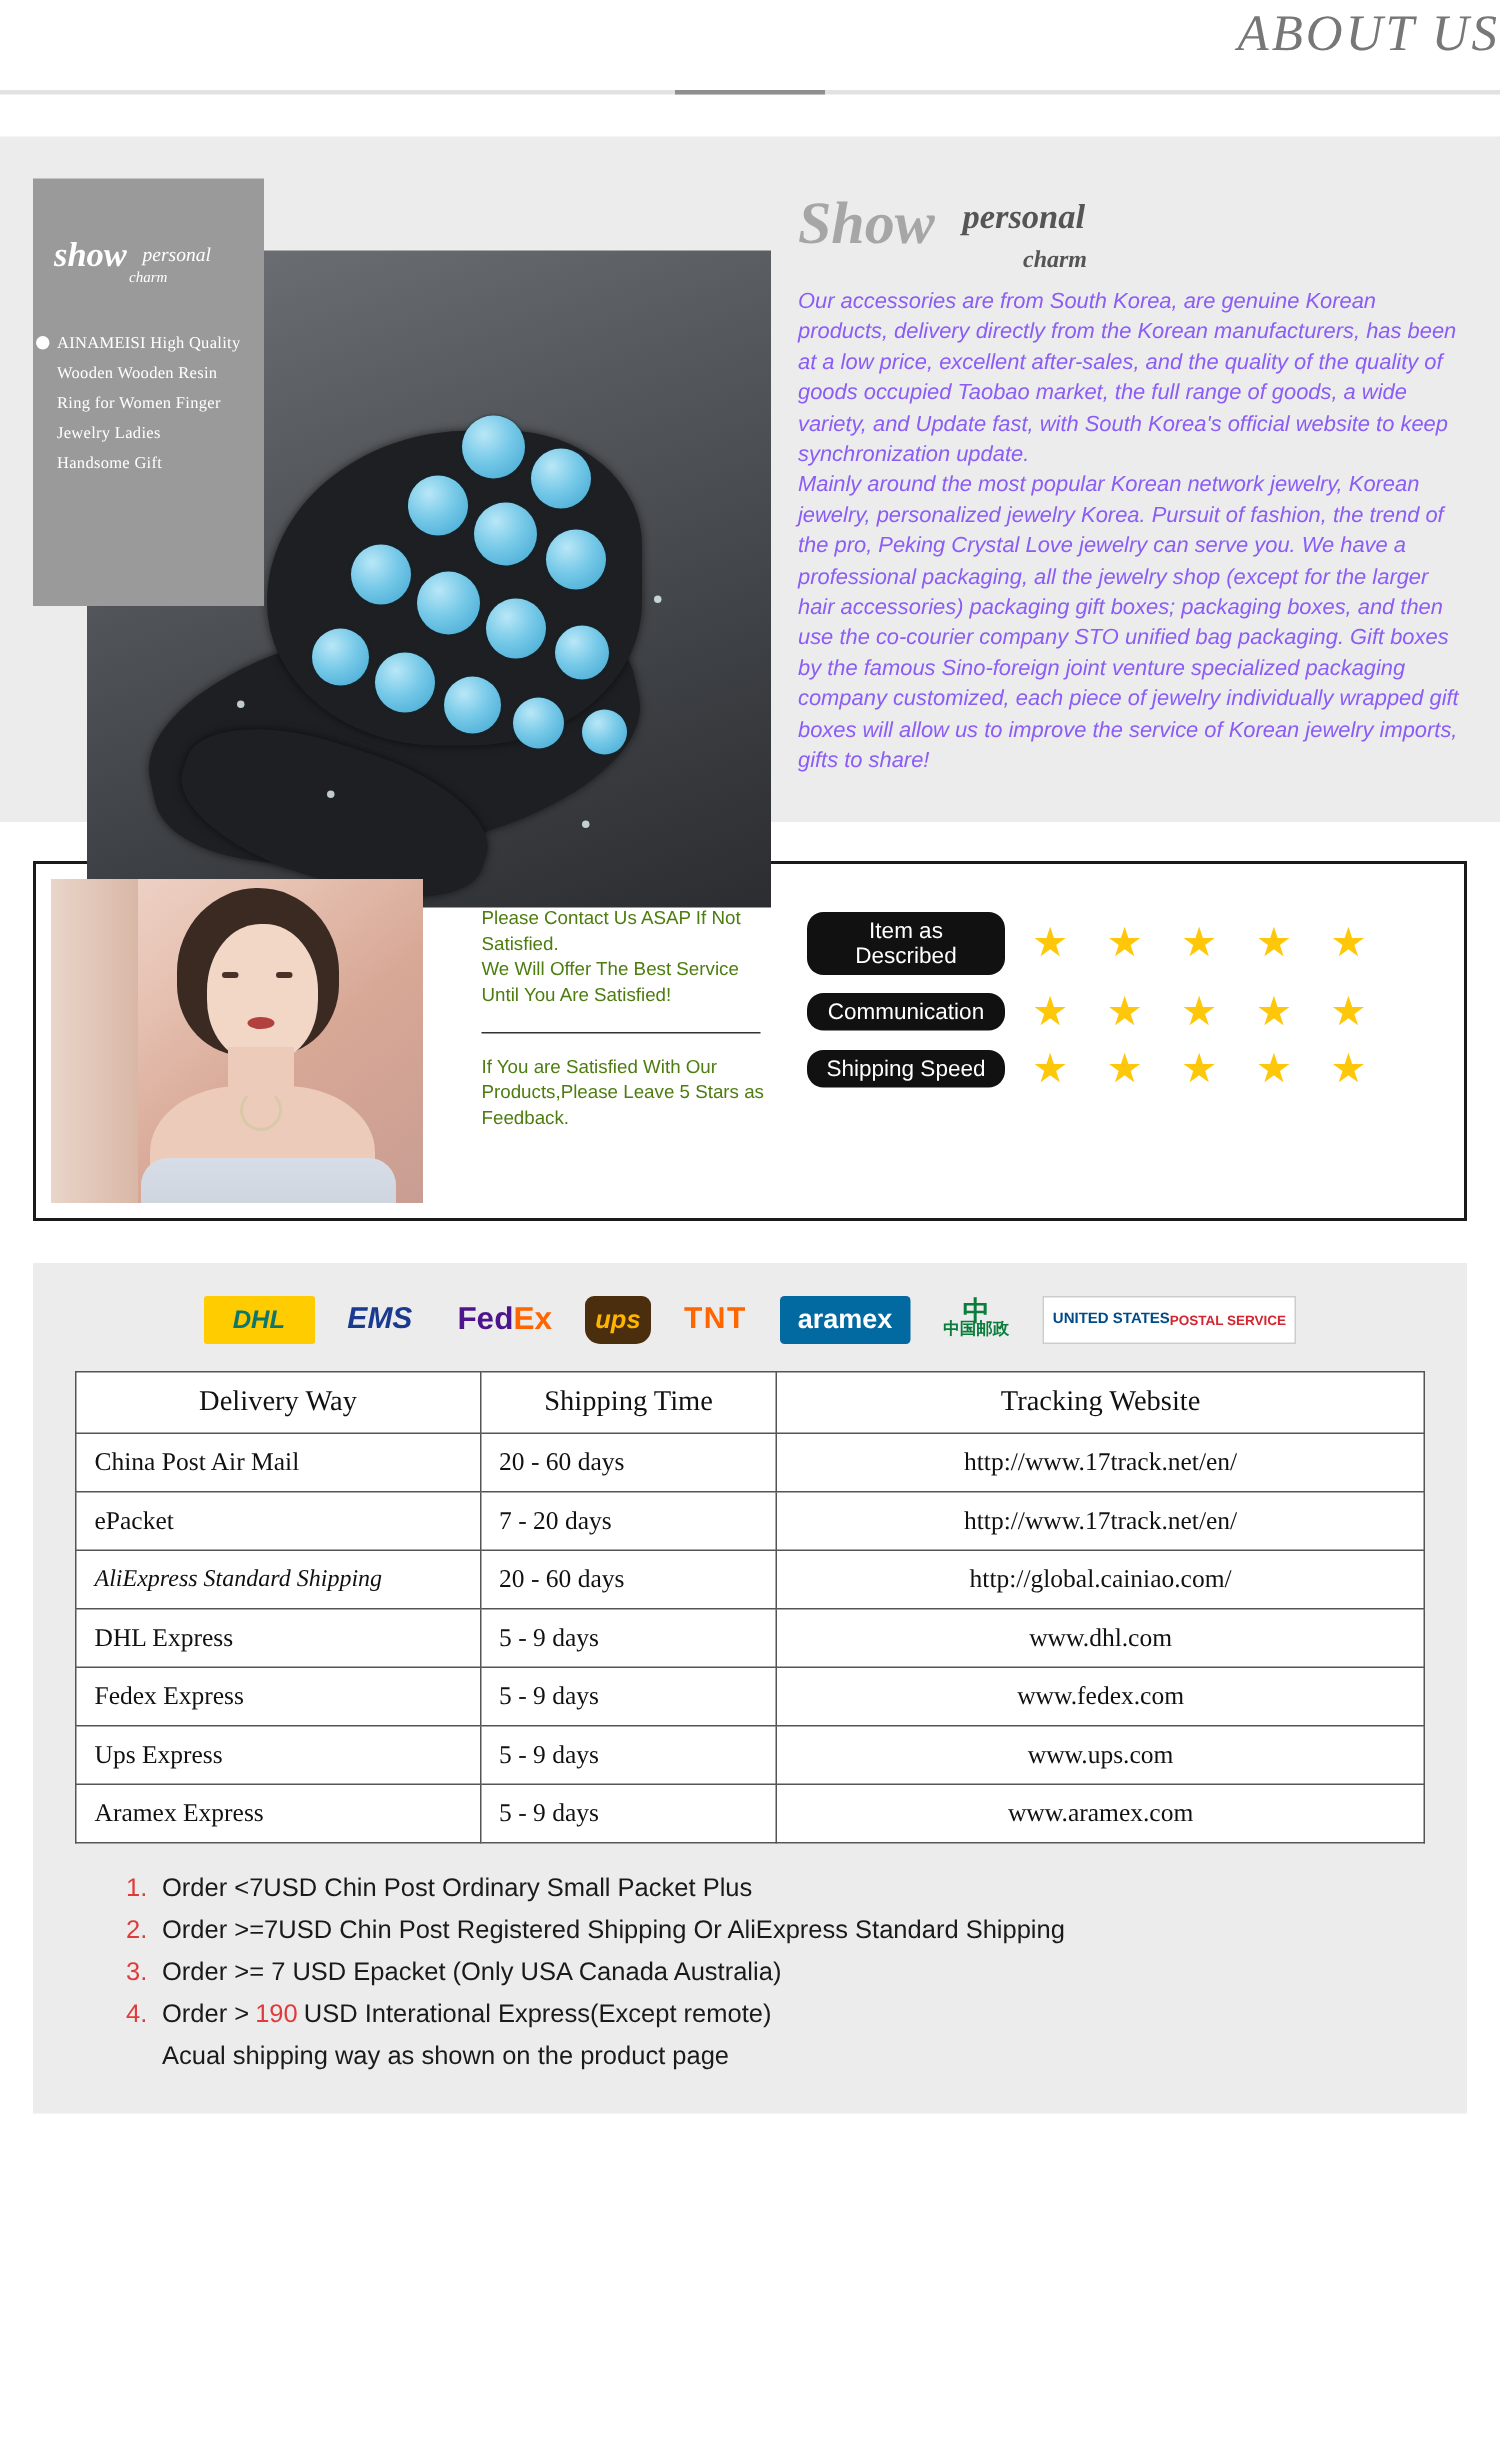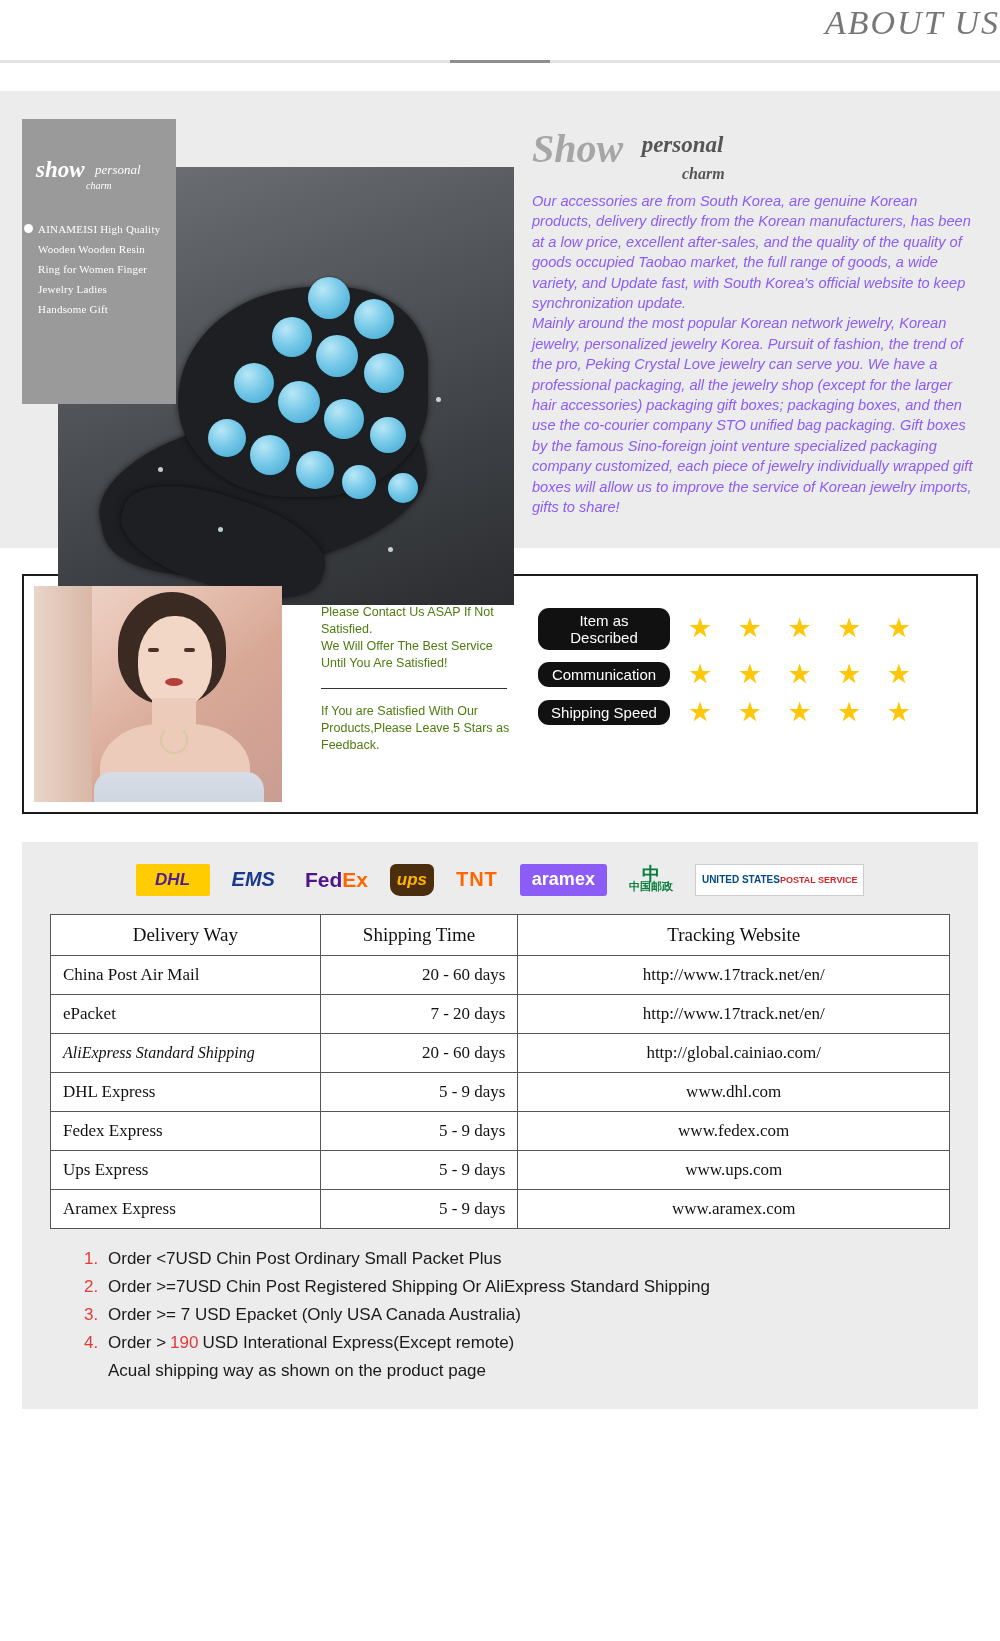--- a/index.html
+++ b/index.html
@@ -291,28 +291,28 @@
   .logo {
     font-weight: bold;
     font-size: 17px;
     display: flex;
     align-items: center;
     justify-content: center;
     height: 32px;
     padding: 0 8px;
     font-family: "Liberation Sans", sans-serif;
   }
-  .logo-dhl { background: #ffcc00; color: #4c1d95; font-style: italic; border-radius: 2px; width: 74px; }
+  .logo-dhl { background: #ffcc00; color: #0f766e; font-style: italic; border-radius: 2px; width: 74px; }
   .logo-ems { color: #1a3a8f; font-style: italic; font-size: 20px; }
   .logo-fedex { font-size: 21px; }
   .logo-fedex .fx-a { color: #4d148c; }
   .logo-fedex .fx-b { color: #ff6600; }
   .logo-ups { background: #4b2e0e; color: #ffb500; border-radius: 6px 6px 10px 10px; width: 44px; font-style: italic; }
   .logo-tnt { color: #ff6600; font-size: 20px; letter-spacing: 1px; }
-  .logo-aramex { background: #8b5cf6; color: #fff; border-radius: 3px; padding: 0 12px; font-size: 18px; }
+  .logo-aramex { background: #0369a1; color: #fff; border-radius: 3px; padding: 0 12px; font-size: 18px; }
   .logo-chinapost { color: #0a7d3c; font-size: 11px; text-align: center; line-height: 12px; flex-direction: column; }
   .logo-chinapost .cp-mark { font-size: 18px; }
   .logo-usps { background: #fff; color: #003087; font-size: 9px; text-align: left; line-height: 10px; border: 1px solid #ccc; padding: 2px 6px; }
   .logo-usps .us-bar { color: #004b87; font-weight: bold; font-size: 10px; display:block; }
   .logo-usps .us-sub { color: #d22630; font-weight: bold; font-size: 9px; display:block; }
 
   table.shipping-table {
     width: 100%;
     border-collapse: collapse;
     background: #fff;
@@ -320,21 +320,21 @@
   }
   table.shipping-table th,
   table.shipping-table td {
     border: 1px solid #555;
     padding: 9px 12px;
     font-size: 17px;
     color: #111;
   }
   table.shipping-table th { font-weight: normal; text-align: center; font-size: 19px; }
   table.shipping-table td.c-way { text-align: left; width: 30%; }
-  table.shipping-table td.c-time { text-align: right; width: 22%; }
+  table.shipping-table td.c-time { text-align: left; width: 22%; }
   table.shipping-table td.c-site { text-align: center; }
   table.shipping-table td.italicize { font-style: italic; font-size: 16px; }
 
   .notes {
     margin-top: 16px;
     padding-left: 34px;
     font-size: 17px;
     line-height: 28px;
     color: #1a1a1a;
   }

